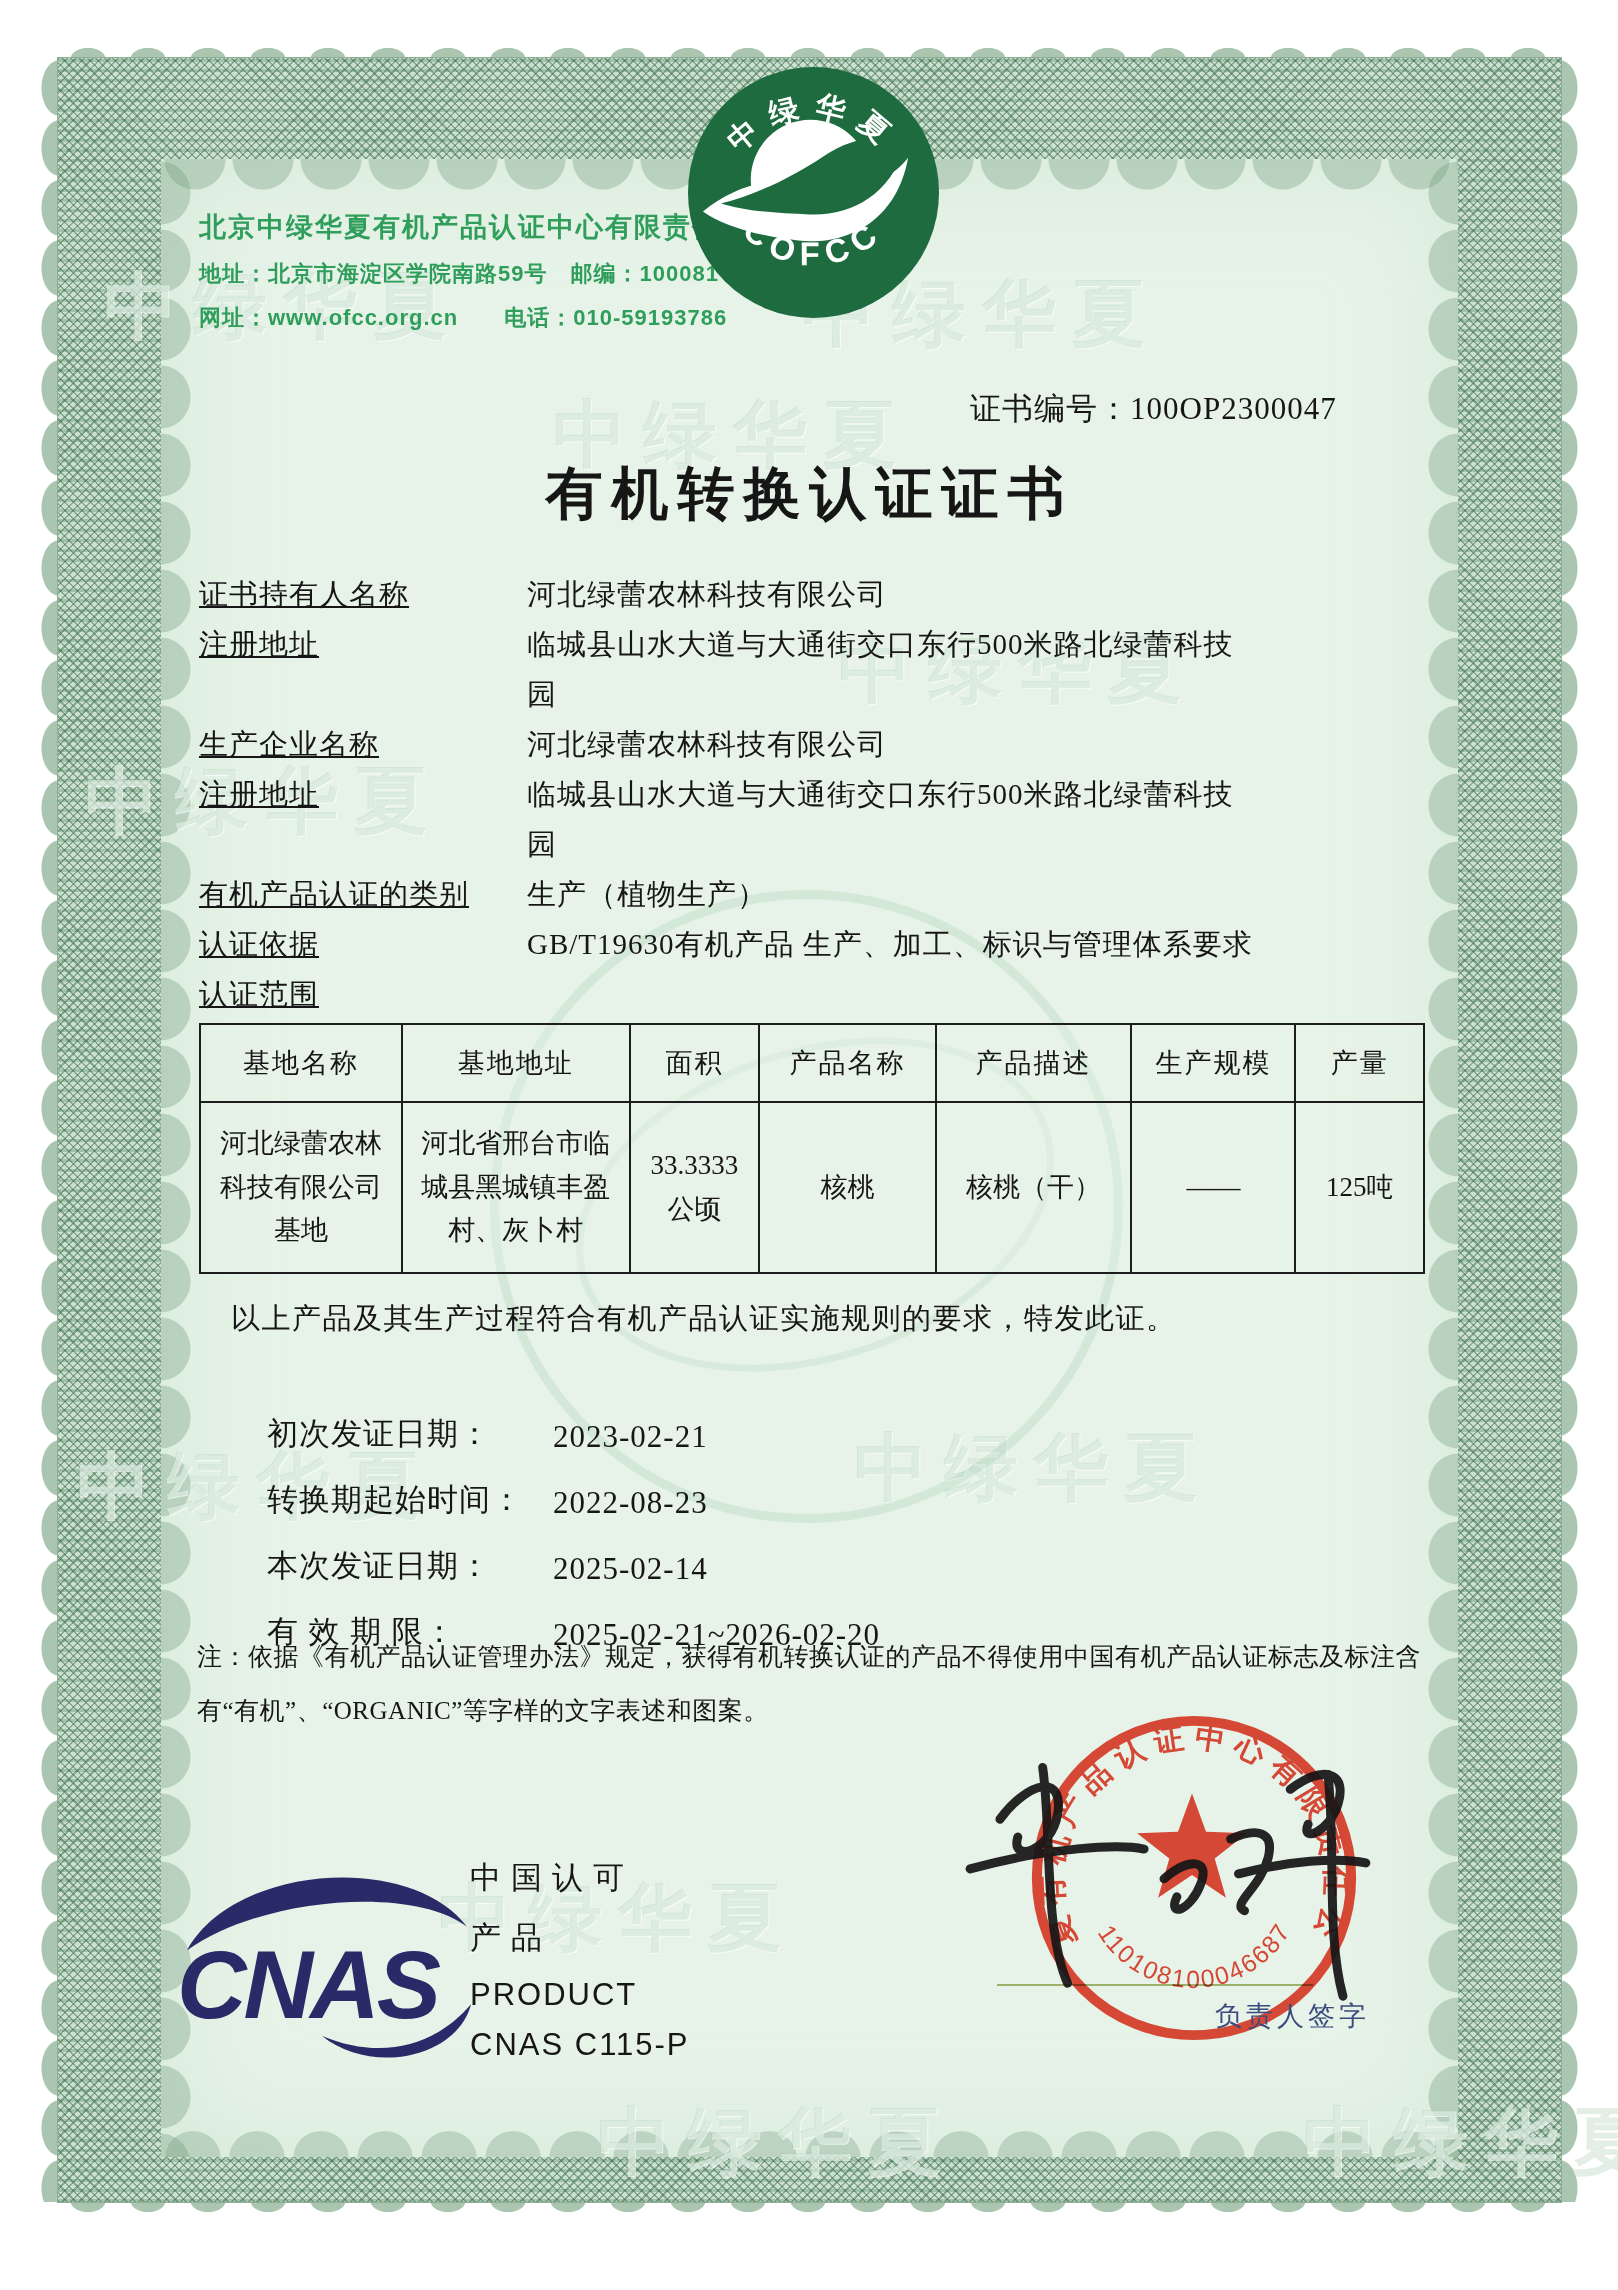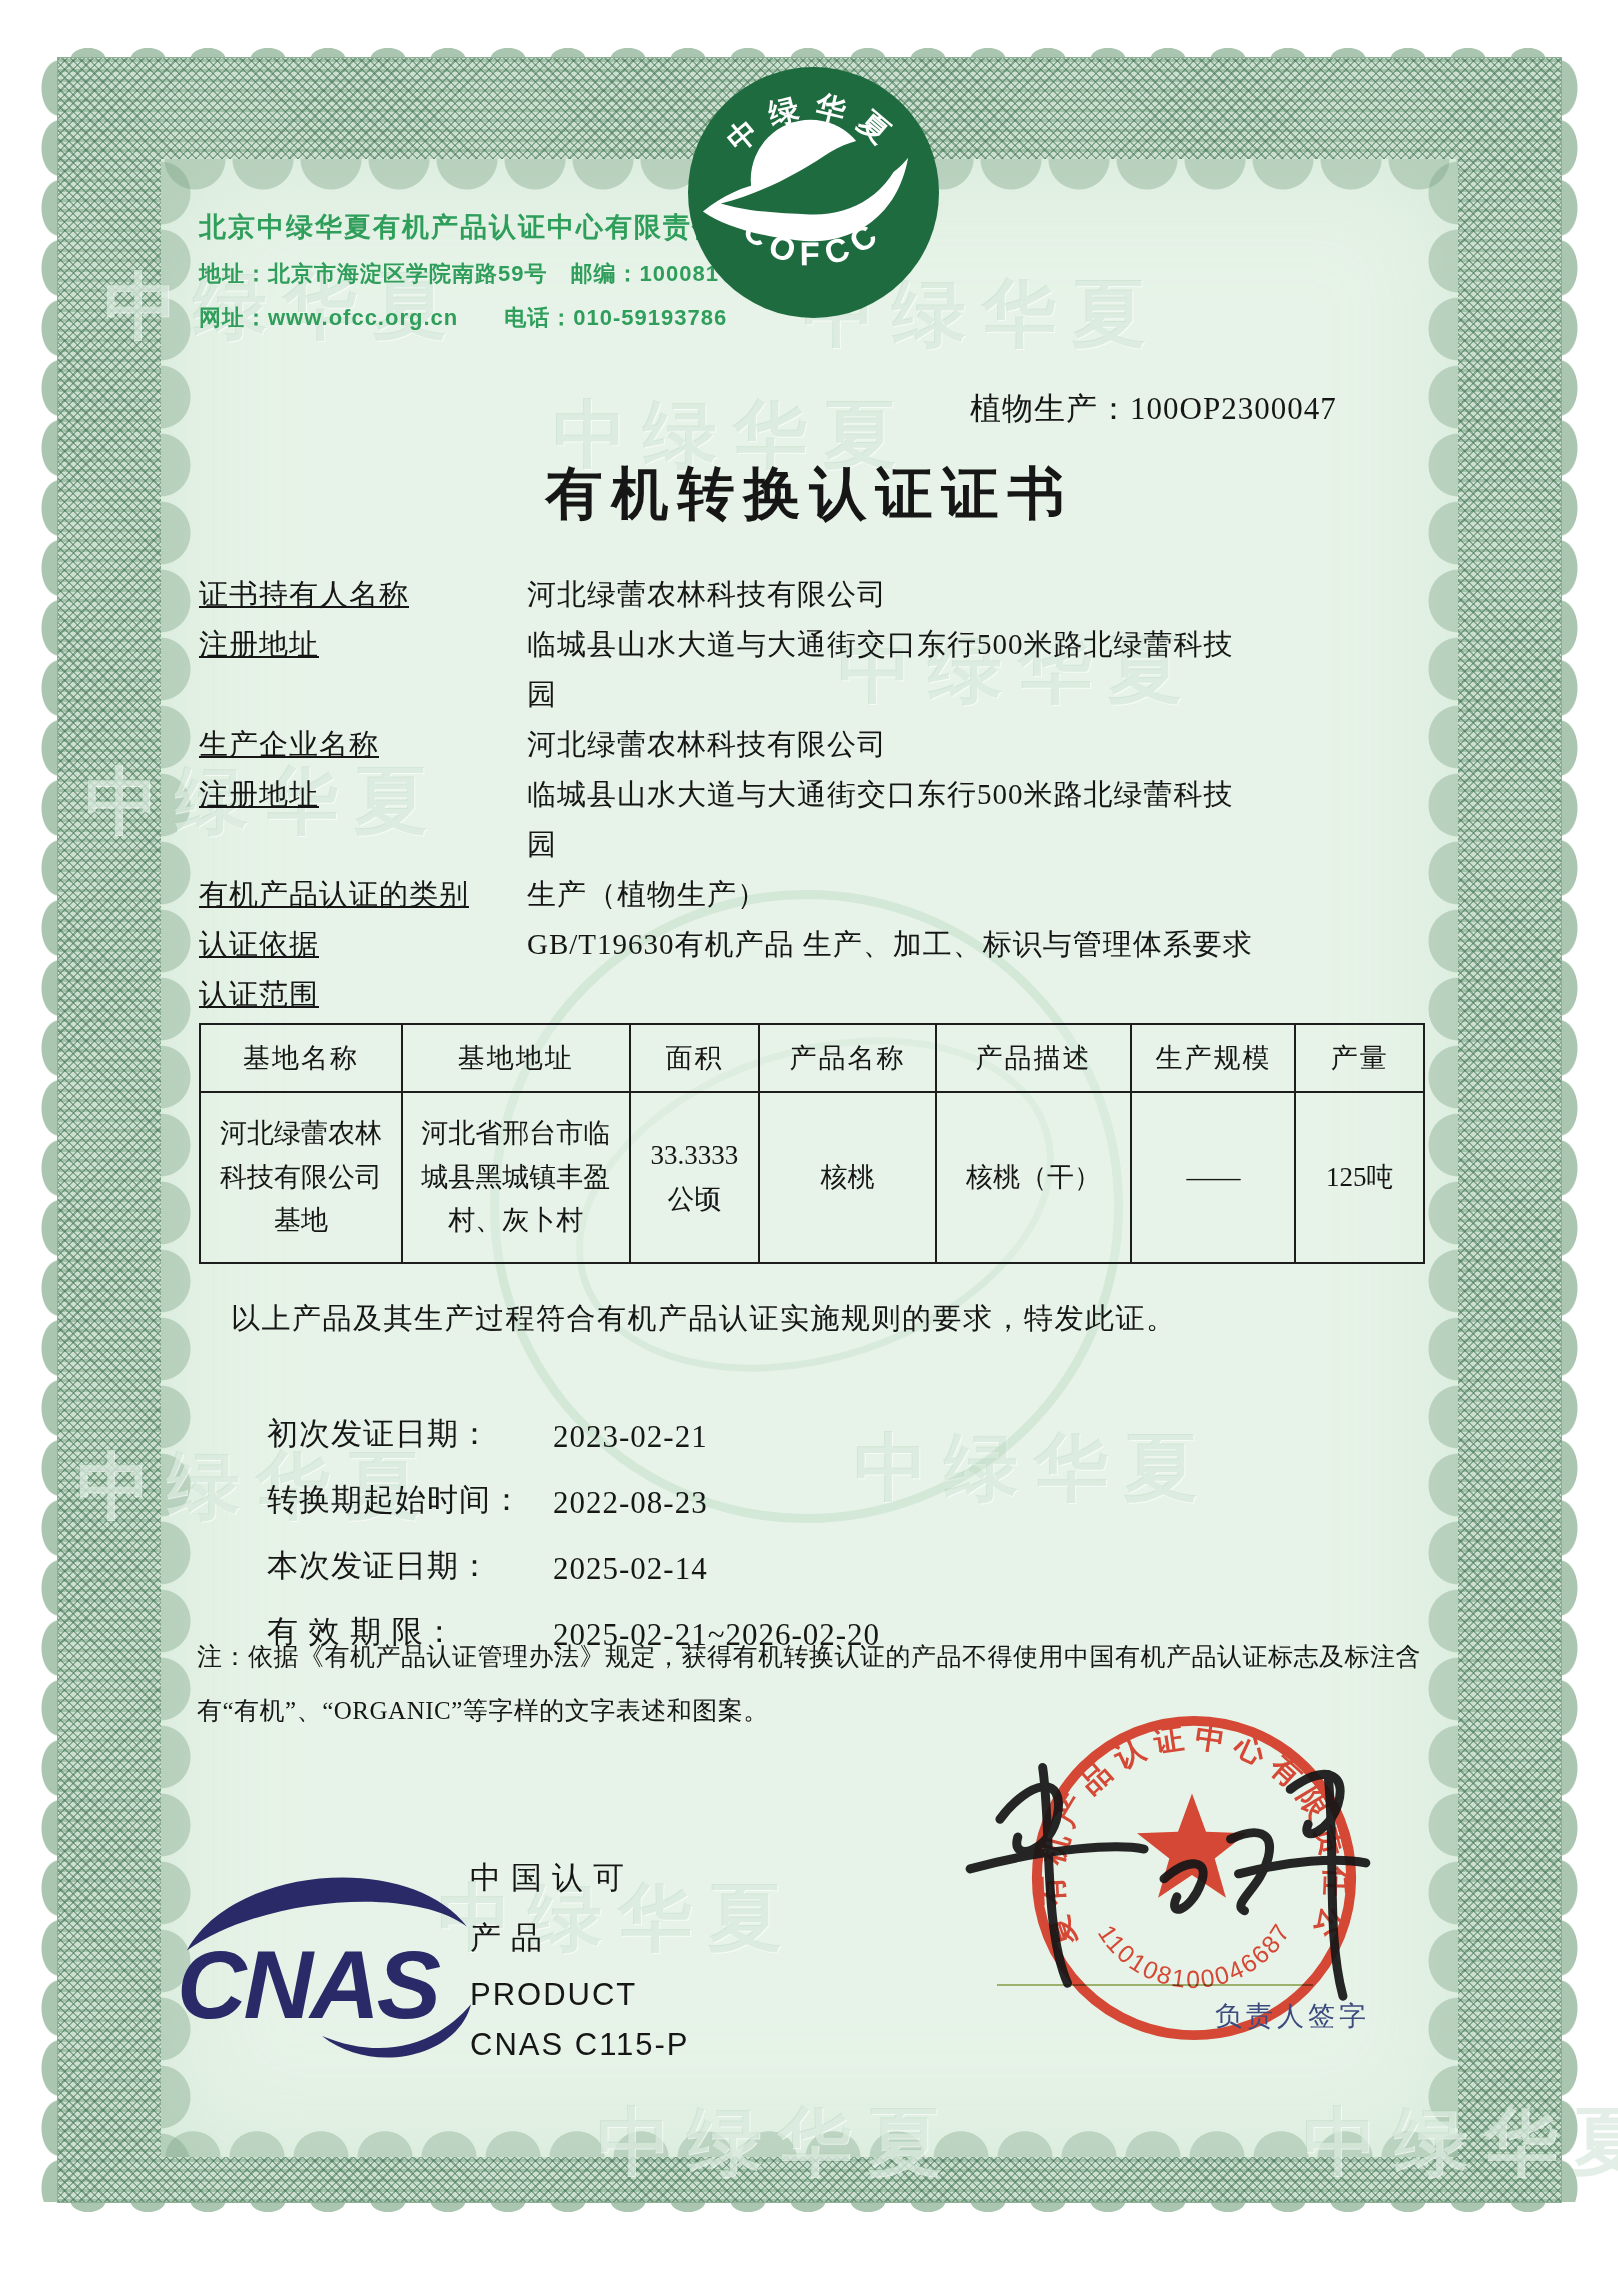--- a/index.html
+++ b/index.html
@@ -70,21 +70,21 @@
 
   .fields { position:absolute; left:199px; top:569px; width:1232px; }
   .frow { display:flex; align-items:flex-start; }
   .flabel { flex:0 0 328px; font-size:29px; line-height:50px; letter-spacing:1px;text-decoration:underline; }
   .fvalue { font-family:"Liberation Serif","DejaVu Serif",serif; font-size:29px; line-height:50px;
     white-space:pre-wrap; letter-spacing:1px; }
 
   .scope-table { position:absolute; left:199px; top:1023px; width:1226px; border-collapse:collapse;
     table-layout:fixed; background:rgba(231,243,232,.35); }
   .scope-table th, .scope-table td { border:2px solid #1d1d1d; text-align:center; vertical-align:middle; padding:6px 8px; }
-  .scope-table th { height:68px; font-size:27px; font-weight:normal; letter-spacing:2px; }
+  .scope-table th { height:78px; font-size:27px; font-weight:normal; letter-spacing:2px; }
   .scope-table td { height:171px; font-family:"Liberation Serif","DejaVu Serif",serif;
     font-size:27px; line-height:1.62; white-space:pre-wrap; }
 
   .statement { position:absolute; left:231px; top:1299px; font-size:29px; letter-spacing:1.5px; }
 
   .dates { position:absolute; left:267px; top:1389px; }
   .drow { display:flex; align-items:flex-end; height:66px; }
   .dlabel { flex:0 0 286px; font-size:31px; letter-spacing:1px; }
   .dvalue { font-family:"Liberation Serif","DejaVu Serif",serif; font-size:31px; letter-spacing:1px; }
 
@@ -147,21 +147,21 @@
       <path id="logoArcBot" d="M 32,118 A 98,98 0 0 0 226,118" fill="none"></path>
       <text font-size="30" font-weight="bold" fill="#ffffff" letter-spacing="13">
         <textPath href="#logoArcTop" startOffset="50%" text-anchor="middle">中绿华夏</textPath>
       </text>
       <text font-size="33" font-weight="bold" fill="#ffffff" letter-spacing="9">
         <textPath href="#logoArcBot" startOffset="50%" text-anchor="middle">COFCC</textPath>
       </text>
     </svg>
 
     <div class="certno">
-      <span>植物生产：</span><span>100OP2300047</span>
+      <span>证书编号：</span><span>100OP2300047</span>
     </div>
 
     <div class="title">有机转换认证证书</div>
 
     <div class="fields">
       <div class="frow">
         <div class="flabel">证书持有人名称</div>
         <div class="fvalue">河北绿蕾农林科技有限公司</div>
       </div>
       <div class="frow">

